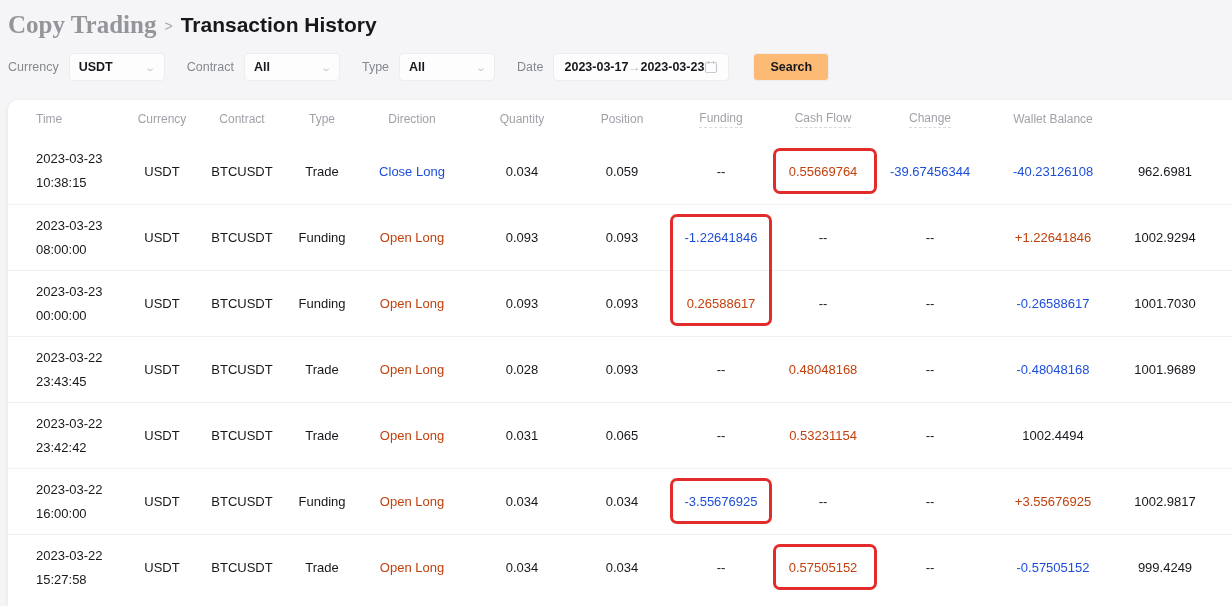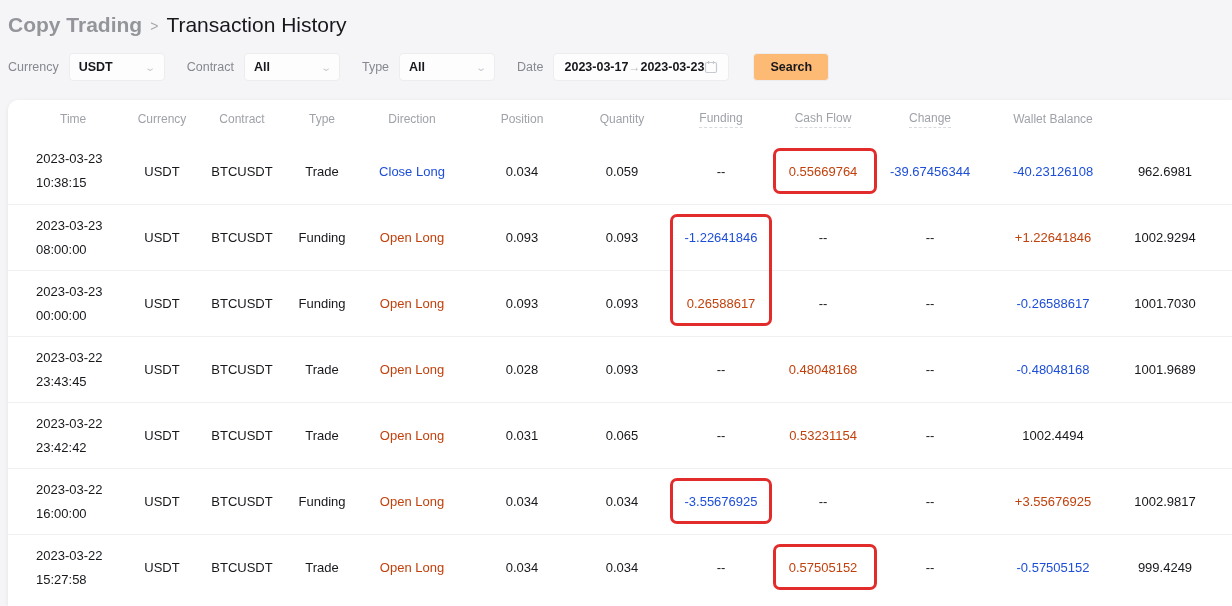--- a/index.html
+++ b/index.html
@@ -7,23 +7,23 @@
   body {
     font-family: "Liberation Sans", sans-serif;
     background: #f5f5f7;
     color: #17181c;
   }
   .page { width: 1232px; height: 606px; position: relative; }
 
   
   .topbar { padding: 10px 0 0 8px; }
   .breadcrumb { display: flex; align-items: center; gap: 8px; height: 30px; }
-  .bc-parent { font-size: 21px; font-weight: bold; color: #93959a; cursor: pointer; }
+  .bc-parent { font-size: 25px; font-weight: bold; color: #93959a; cursor: pointer; font-family: Liberation Serif, serif; }
   .bc-sep { font-size: 14px; color: #a6a8ad; position: relative; top: 1px; }
-  .bc-current { font-size: 21px; font-weight: normal; color: #17181c; }
+  .bc-current { font-size: 21px; font-weight: bold; color: #17181c; }
 
   .filters { display: flex; align-items: center; margin-top: 13px; height: 28px; }
   .fgroup { display: flex; align-items: center; margin-right: 22px; }
   .flabel { font-size: 12.5px; color: #85888e; margin-right: 10px; }
   .select {
     display: flex; align-items: center; justify-content: space-between;
     width: 96px; height: 28px; padding: 0 9px;
     background: #fdfdfe; border: 1px solid #ededf0; border-radius: 4px;
     cursor: pointer;
   }
@@ -54,21 +54,21 @@
     box-shadow: 0 1px 5px rgba(0,0,0,0.07);
   }
   :root { --cols: 88px 76px 84px 76px 104px 116px 84px 114px 90px 124px 122px 102px; }
   .thead, .tr { display: grid; grid-template-columns: var(--cols); padding-left: 28px; }
   .thead { height: 38px; }
   .th {
     display: flex; align-items: center; justify-content: center;
     font-size: 12px; color: #9fa2a8;
   }
   .th .dashed { border-bottom: 1px dashed #d9dadd; padding-bottom: 2px; }
-  .th-time { justify-content: flex-start; margin-left: 24px; }
+  .th-time { justify-content: flex-start; }
   .tr { height: 66px; border-top: 1px solid #f0f0f2; }
   .tr:first-child { border-top: none; }
   .td {
     display: flex; align-items: center; justify-content: center;
     font-size: 13px; color: #17181c; text-align: center;
   }
   .td-time {
     flex-direction: column; align-items: flex-start; justify-content: center;
     text-align: left; line-height: 24px;
   }
@@ -152,24 +152,24 @@
         <div class="th">
           <span>Contract</span>
         </div>
         <div class="th">
           <span>Type</span>
         </div>
         <div class="th">
           <span>Direction</span>
         </div>
         <div class="th">
+          <span>Quantity</span>
+        </div>
+        <div class="th">
           <span>Position</span>
-        </div>
-        <div class="th">
-          <span>Quantity</span>
         </div>
         <div class="th">
           <span class="dashed">Funding</span>
         </div>
         <div class="th">
           <span class="dashed">Cash Flow</span>
         </div>
         <div class="th">
           <span class="dashed">Change</span>
         </div>

